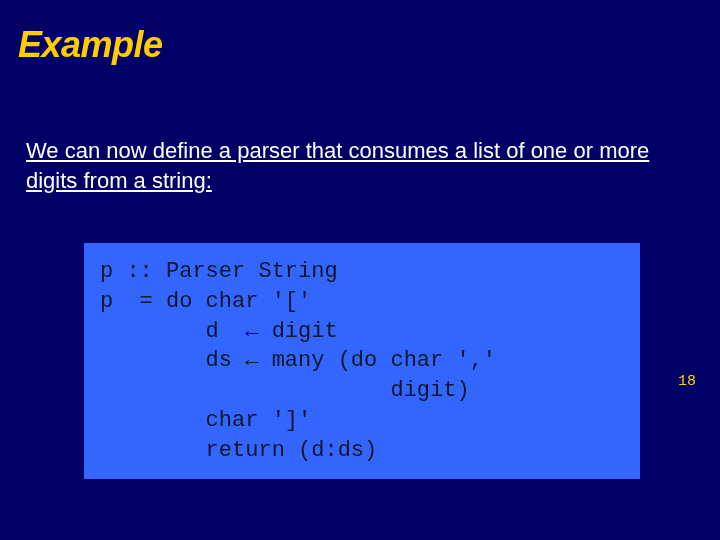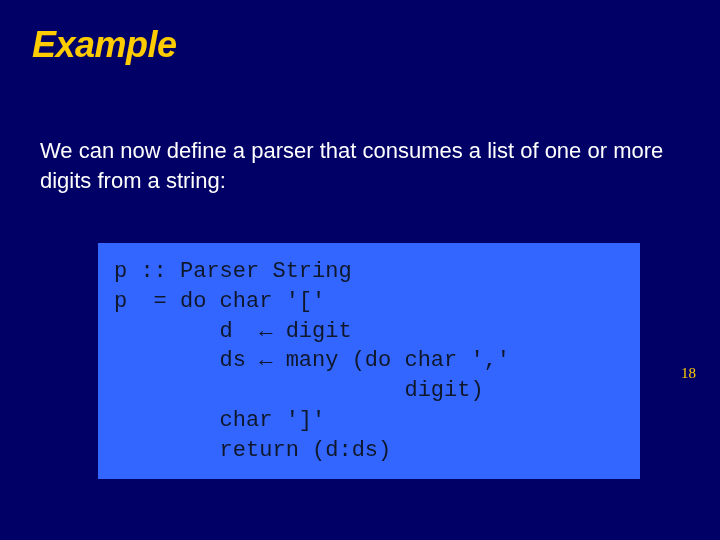--- a/index.html
+++ b/index.html
@@ -5,58 +5,59 @@
   * { margin: 0; padding: 0; box-sizing: border-box; }
   html, body { width: 720px; height: 540px; overflow: hidden; }
   body {
     background: #000066;
     font-family: Verdana, Geneva, sans-serif;
     position: relative;
   }
   .slide {
     width: 720px;
     height: 396px;
-    padding: 24px 30px 0 30px;
+    padding: 24px 30px 0 16px;
     position: relative;
   }
   .title {
     color: #ffcc00;
     font-weight: 900;
     font-size: 36px;
     font-style: italic;
     font-family: Verdana, Arial, sans-serif;
     letter-spacing: -0.5px;
     margin-bottom: 70px;
     margin-left: 2px;
   }
   .body-text {
     color: #ffffff;
     font-size: 22px;
     line-height: 1.35;
     margin-left: 10px;
     margin-right: 10px;
     font-family: Verdana, Arial, sans-serif;
+    text-decoration: underline;
   }
   .code-box {
     background: #3366ff;
     margin: 48px 50px 0 68px;
     padding: 14px 10px 14px 16px;
     font-family: "Courier New", Courier, monospace;
     font-size: 22px;
     line-height: 1.35;
     color: #0f172a;
     white-space: pre;
   }
   .page-num {
     position: absolute;
-    bottom: 14px;
+    bottom: 6px;
     right: 24px;
     color: #ffcc00;
     font-size: 15px;
-    font-family: Liberation Serif, serif;
+    font-family: Liberation Mono, monospace;
   }
 </style>
 </head>
 <body>
 
 <div class="slide">
   <h1 class="title">Example</h1>
   <p class="body-text">We can now define a parser that consumes a list of one or more digits from a string:</p>
   <div class="code-box">p :: Parser String
 p  = do char '['

